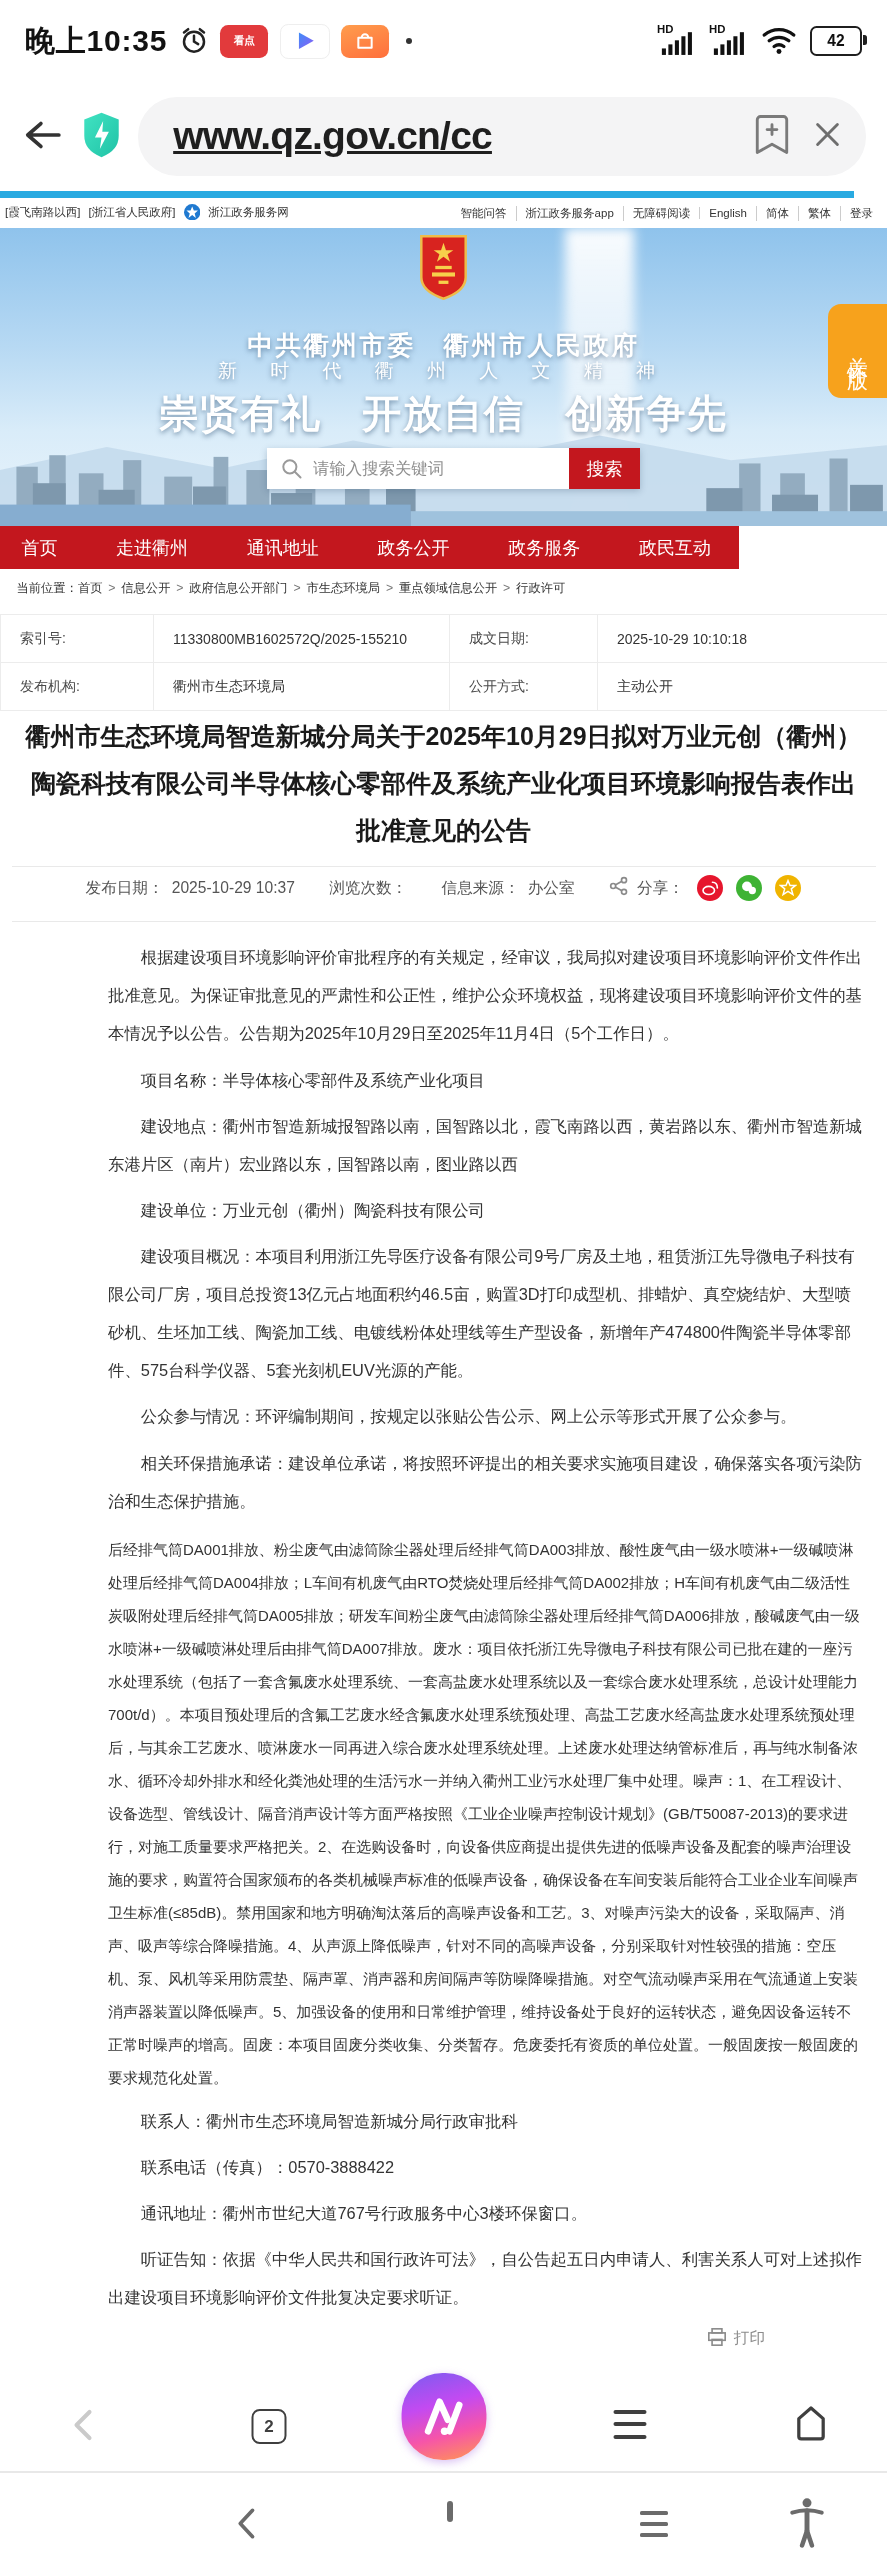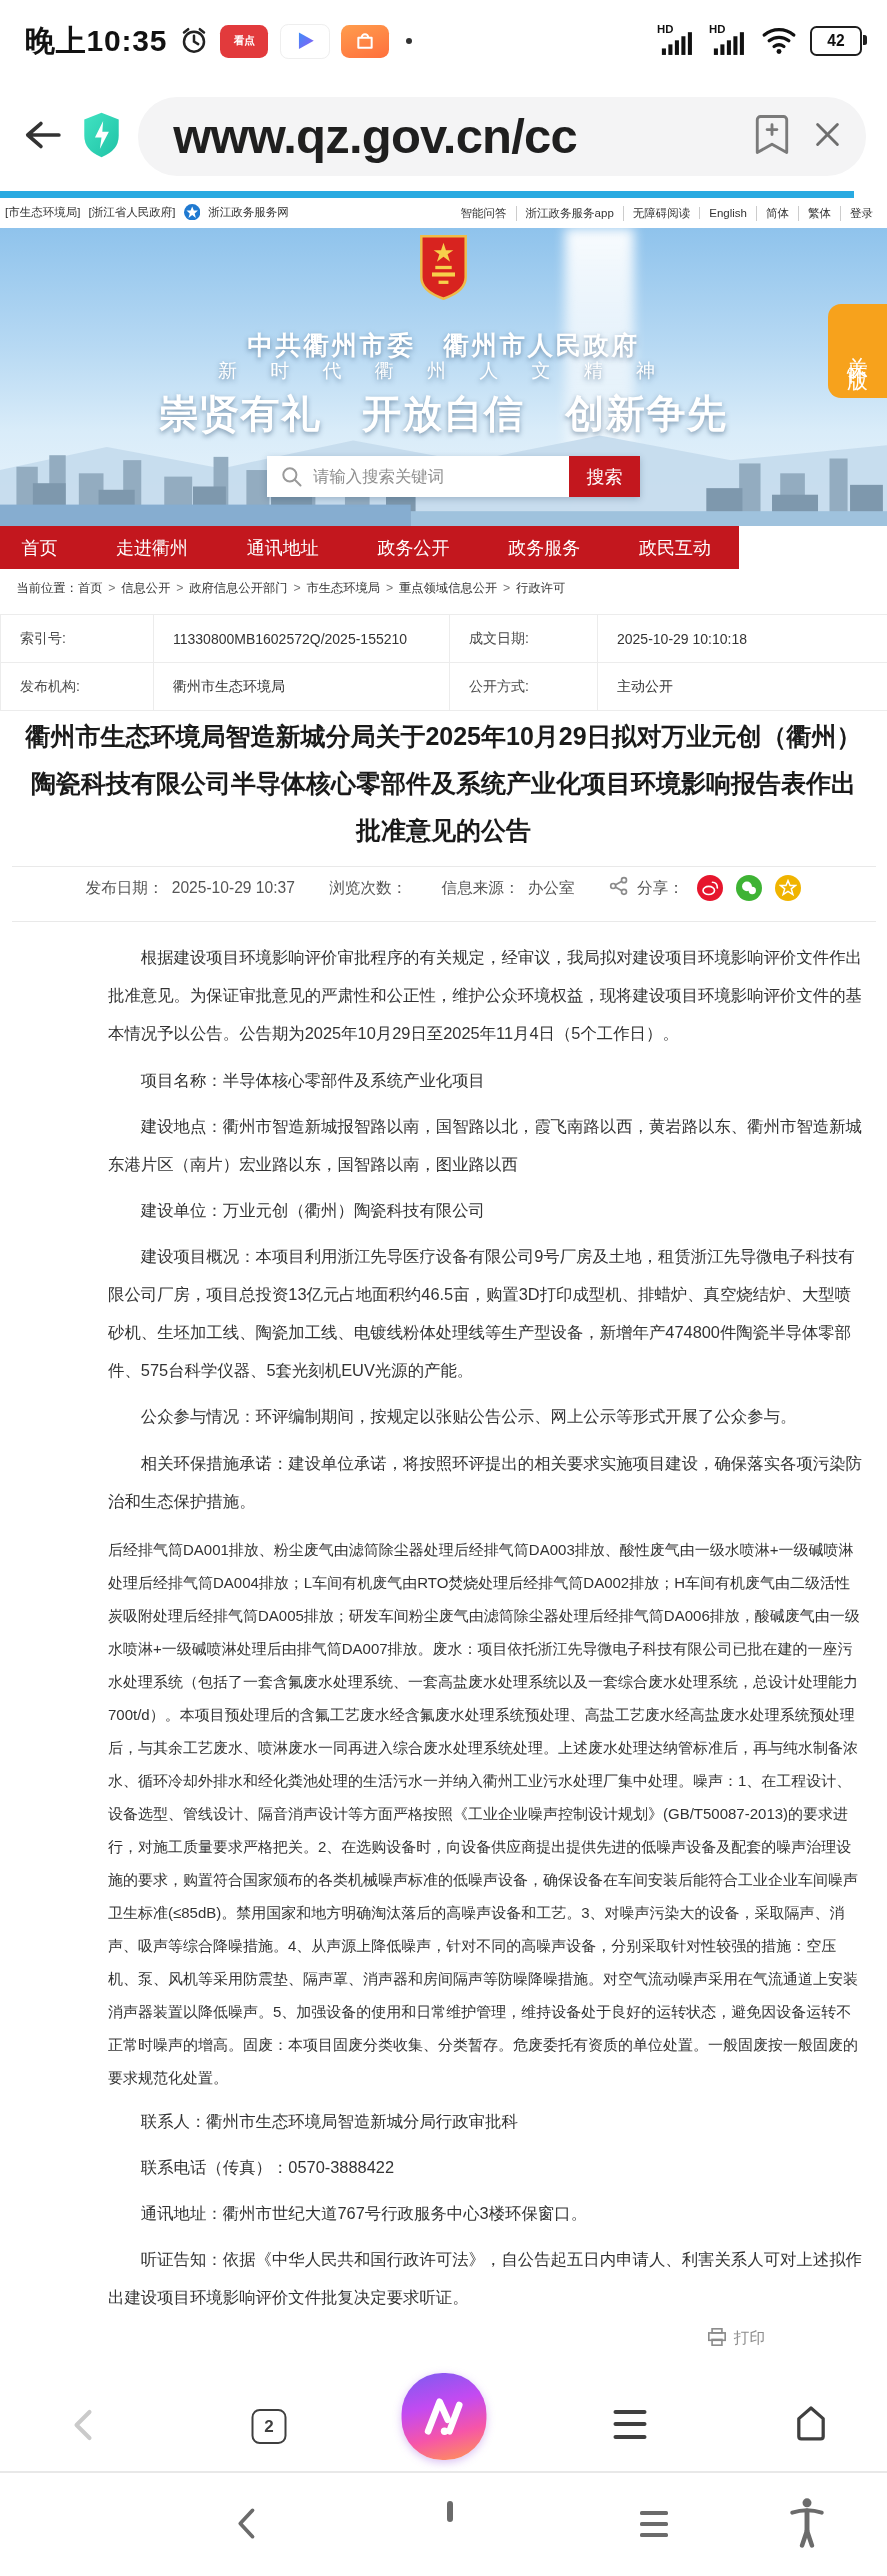--- a/index.html
+++ b/index.html
@@ -16,21 +16,21 @@
   .badge-play{background:#fff;border:0.8px solid #eee;}
   .badge-store{background:linear-gradient(160deg,#ff9d4d,#ff6f3c);}
   .notif-dot{width:6.6px;height:6.6px;border-radius:50%;background:#333;margin-left:5px;}
   .sb-right{margin-left:auto;display:flex;align-items:center;gap:13px;}
   .battery{width:48px;height:26px;border:2.9px solid #1f1f1f;border-radius:6.6px;display:flex;align-items:center;justify-content:center;font-size:15.6px;font-weight:bold;color:#111;position:relative;}
   .battery::after{content:"";position:absolute;right:-7.4px;top:6.6px;width:4.1px;height:10px;background:#1f1f1f;border-radius:0 2.5px 2.5px 0;}
 
   
   .address-bar{position:absolute;top:82px;left:0;right:0;height:108px;background:#fff;display:flex;align-items:center;padding:0 21.4px;box-sizing:border-box;gap:16.4px;}
   .url-pill{flex:1;height:79px;background:#f4f4f5;border-radius:39px;display:flex;align-items:center;padding:0 21.4px 0 35px;box-sizing:border-box;overflow:hidden;}
-  .url-text{font-size:49px;font-weight:700;color:#1f1f1f;letter-spacing:-0.8px;white-space:nowrap;overflow:hidden;flex:1;}
+  .url-text{font-size:39px;font-weight:700;color:#1f1f1f;letter-spacing:-0.8px;white-space:nowrap;overflow:hidden;flex:1;text-decoration:underline;}
   .url-fade{width:58px;height:100%;margin-left:-57px;background:linear-gradient(90deg,rgba(244,244,245,0),#f4f4f5 80%);flex:none;}
   .pill-icons{display:flex;align-items:center;gap:21.4px;flex:none;}
 
   
   .blue-strip{position:absolute;top:191px;left:0;width:854px;height:7.4px;background:#29aae1;}
   .utility-nav{position:absolute;top:198px;left:0;width:887px;height:30px;background:#fff;display:flex;align-items:center;font-size:11.5px;color:#333;padding:0 5px;box-sizing:border-box;}
   .un-left{display:flex;align-items:center;gap:8.2px;}
   .un-right{margin-left:auto;display:flex;align-items:center;}
   .un-right .un-item{padding:0 9px;border-left:0.8px solid #ccc;}
   .un-right .un-item:first-child{border-left:none;}
@@ -41,21 +41,21 @@
   .fountain{position:absolute;left:565px;top:0;width:69px;height:298px;
             background:linear-gradient(180deg,rgba(255,255,255,.95),rgba(255,255,255,.25));filter:blur(5.8px);}
   .skyline{position:absolute;left:0;bottom:0;width:887px;height:107px;}
   .emblem{position:absolute;left:417px;top:5px;}
   .banner-text{position:absolute;width:100%;text-align:center;color:#fff;text-shadow:0 1.6px 5.8px rgba(25,60,95,.5);}
   .org-line{top:84px;font-family:"Liberation Serif","DejaVu Serif",serif;font-weight:bold;font-size:25.5px;letter-spacing:2.5px;margin-top:16px;}
   .spirit-line{top:130px;font-size:19px;letter-spacing:14px;}
   .slogan-line{top:159px;font-family:"Liberation Serif","DejaVu Serif",serif;font-weight:bold;font-size:39px;letter-spacing:1.6px;}
   .care-tab{position:absolute;right:0;top:76px;width:59px;height:94px;background:#f7a21c;border-radius:13px 0 0 13px;
             color:#fff;writing-mode:vertical-rl;letter-spacing:7.4px;font-size:20.5px;display:flex;align-items:center;justify-content:center;}
-  .search-wrap{position:absolute;left:267px;top:228px;display:flex;box-shadow:0 1.6px 6.6px rgba(30,60,90,.25);}
+  .search-wrap{position:absolute;left:267px;top:220px;display:flex;box-shadow:0 1.6px 6.6px rgba(30,60,90,.25);}
   .search-box{position:relative;width:302px;height:41px;background:#fff;}
   .search-box input{width:100%;height:100%;border:none;outline:none;padding:0 8.2px 0 46px;box-sizing:border-box;font-size:16.4px;color:#333;font-family:inherit;}
   .search-box input::placeholder{color:#8f8f8f;}
   .mag{position:absolute;left:13px;top:9px;}
   .search-btn{width:71px;height:41px;background:#c3171e;color:#fff;font-size:18px;border:none;font-family:inherit;cursor:pointer;}
 
   .main-nav{position:absolute;top:526px;left:0;width:739px;height:43px;background:#c3171e;display:flex;align-items:center;justify-content:space-between;padding:0 28px 0 21.4px;box-sizing:border-box;}
   .main-nav a{color:#fff;font-size:18px;white-space:nowrap;}
 
   .breadcrumb{position:absolute;top:580px;left:16.4px;font-size:12.3px;color:#333;}
@@ -202,21 +202,21 @@
               <path d="M8 8 L32 32 M32 8 L8 32" stroke="#6e6e6e" stroke-width="3.5" stroke-linecap="round"></path>
             </svg>
         </span>
       </span>
     </div>
   </div>
 
   <div class="blue-strip"></div>
   <div class="utility-nav">
     <div class="un-left">
-      <a class="un-item">[市生态环境局]</a>
+      <a class="un-item">[霞飞南路以西]</a>
       <a class="un-item">[浙江省人民政府]</a>
       <span>
         <svg width="16.4" height="16.4" viewBox="0 0 20 20">
             <circle cx="10" cy="10" r="10" fill="#1f79d0"></circle>
             <polygon points="10,3 12,8 17,8 13,11.5 14.5,17 10,13.5 5.5,17 7,11.5 3,8 8,8" fill="#fff"></polygon>
           </svg>
       </span>
       <a class="un-item">浙江政务服务网</a>
     </div>
     <div class="un-right">

